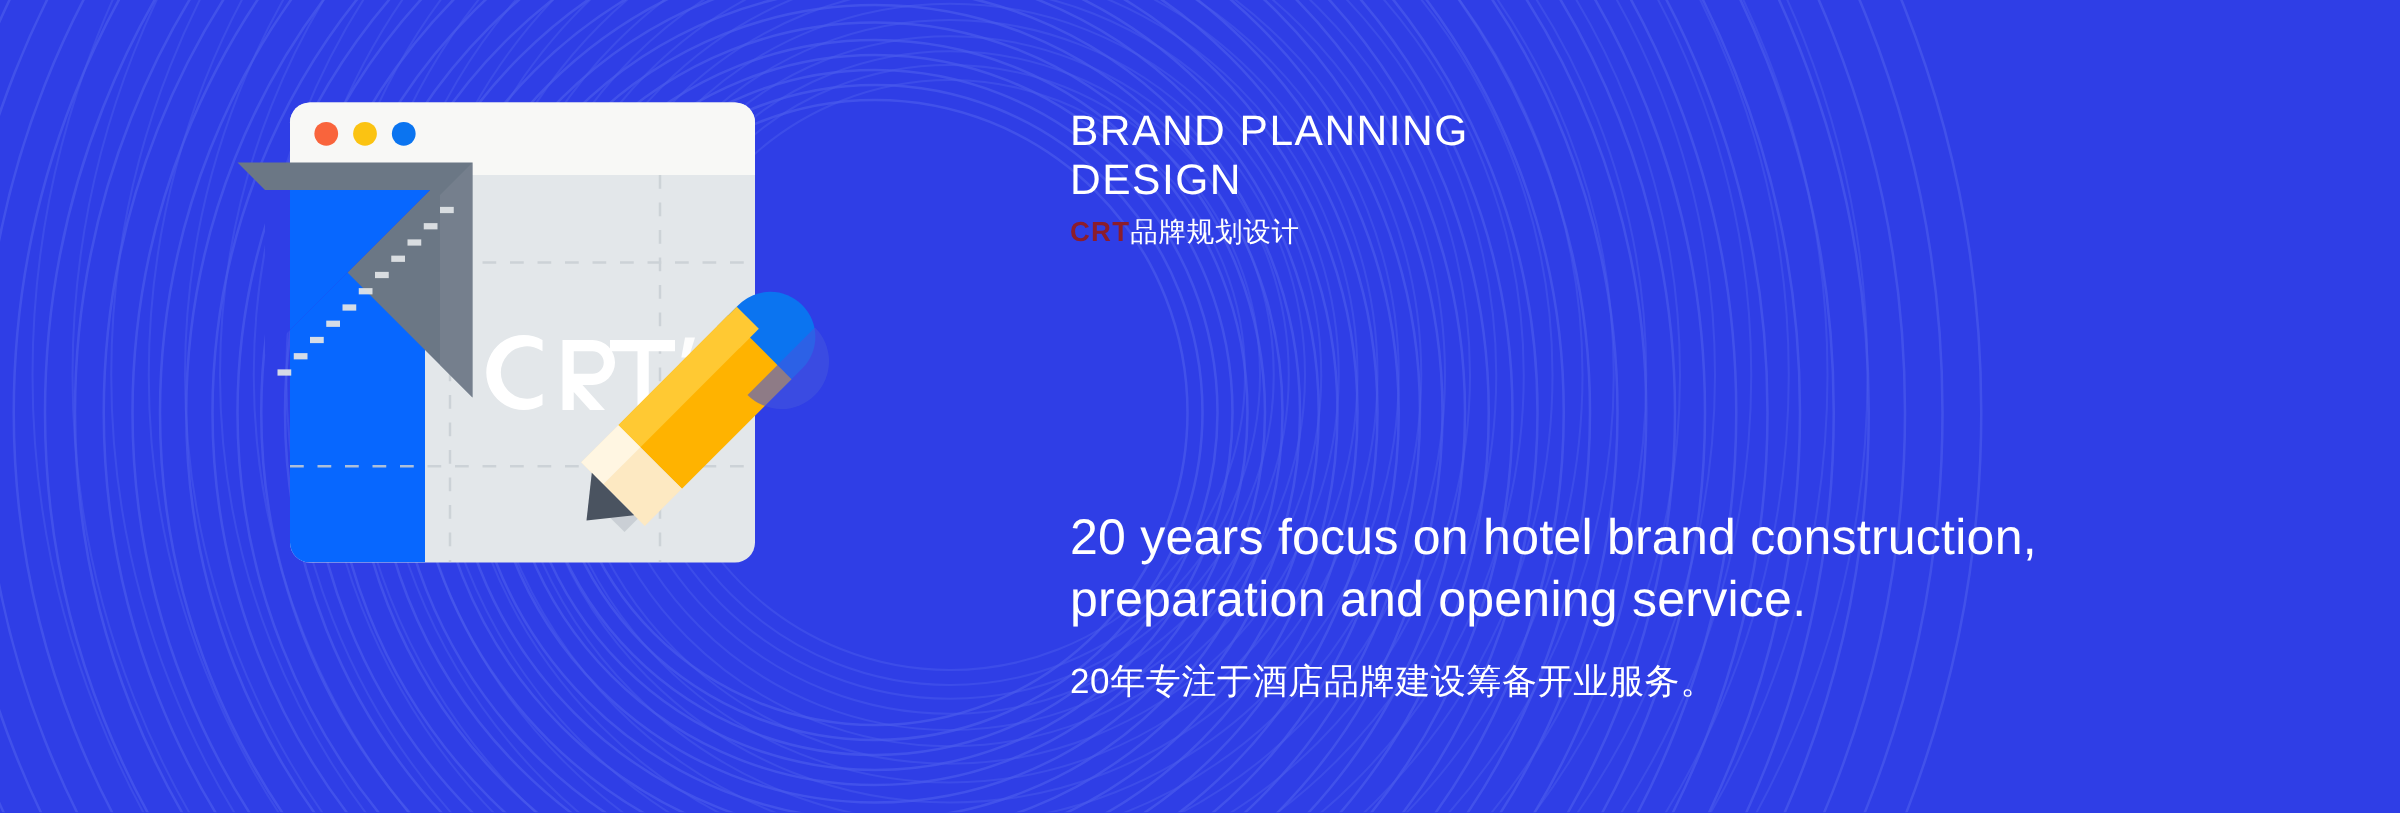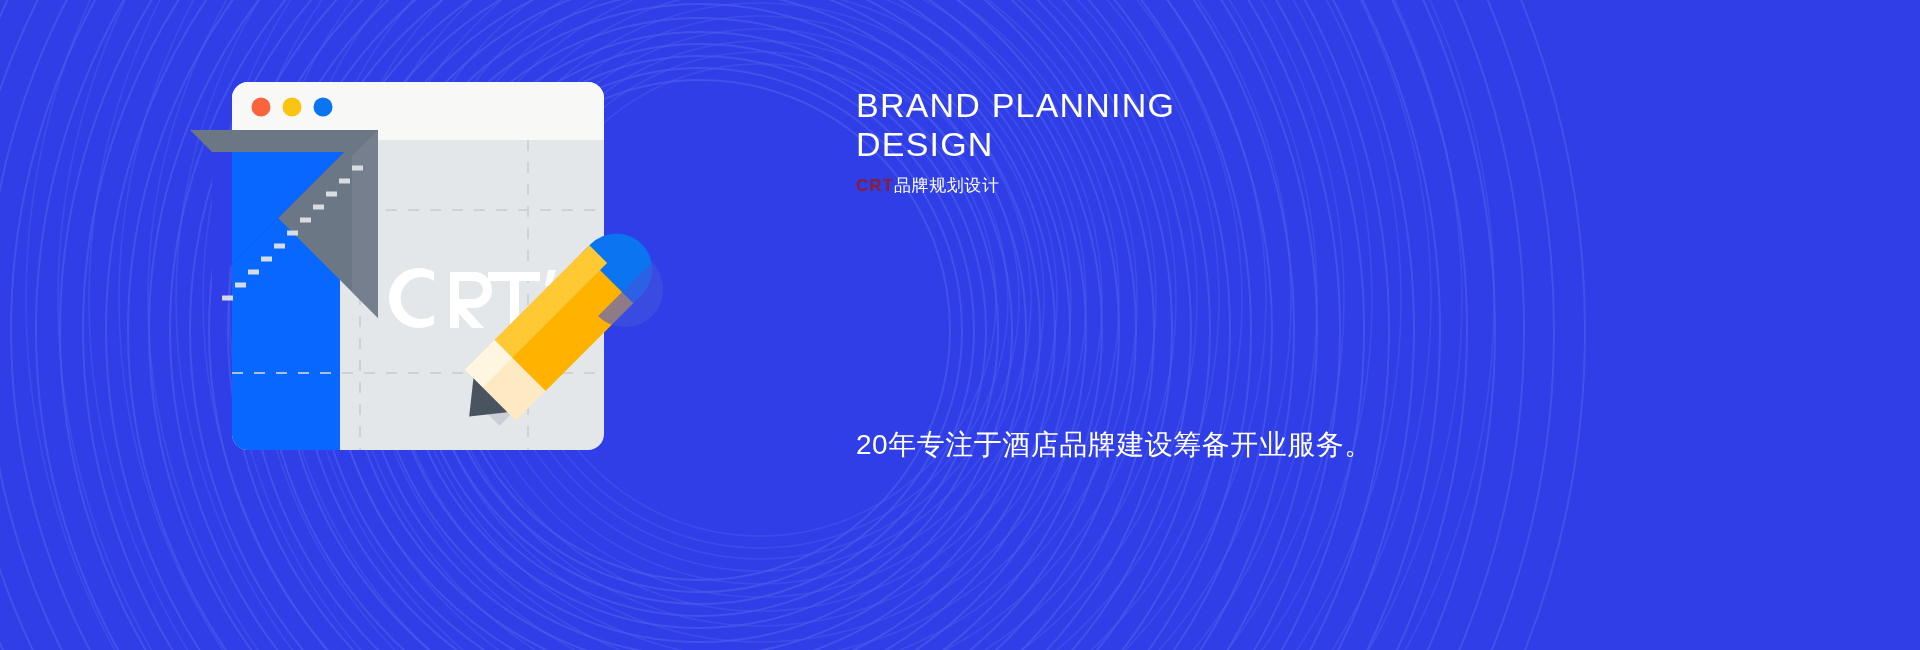--- a/index.html
+++ b/index.html
@@ -28,21 +28,21 @@
     color:#ffffff;
     font-size:34px;
     line-height:39px;
     font-weight:400;
     letter-spacing:1.2px;
     white-space:pre-line;
     margin:0;
   }
   .sub-line{
     margin-top:9px;
-    font-size:17px;
+    font-size:22px;
     line-height:26px;
     letter-spacing:.6px;
     white-space:nowrap;
   }
   .sub-line .crt{color:#8c1d2c;font-weight:700;letter-spacing:1px;}
   .sub-line .cn{color:#ffffff;font-weight:400;}
 
   .tagline-block{
     position:absolute;left:856px;top:405px;width:980px;
   }
@@ -239,16 +239,18 @@
 
   <div class="headline-block">
     <h1 class="headline">BRAND PLANNING
 DESIGN</h1>
     <div class="sub-line">
       <span class="crt">CRT</span><span class="cn">品牌规划设计</span>
     </div>
   </div>
 
   <div class="tagline-block">
+    <p class="tagline-en">20 years focus on hotel brand construction,
+preparation and opening service.</p>
     <p class="tagline-cn">20年专注于酒店品牌建设筹备开业服务。</p>
   </div>
 
 </div>
 
 </body></html>

